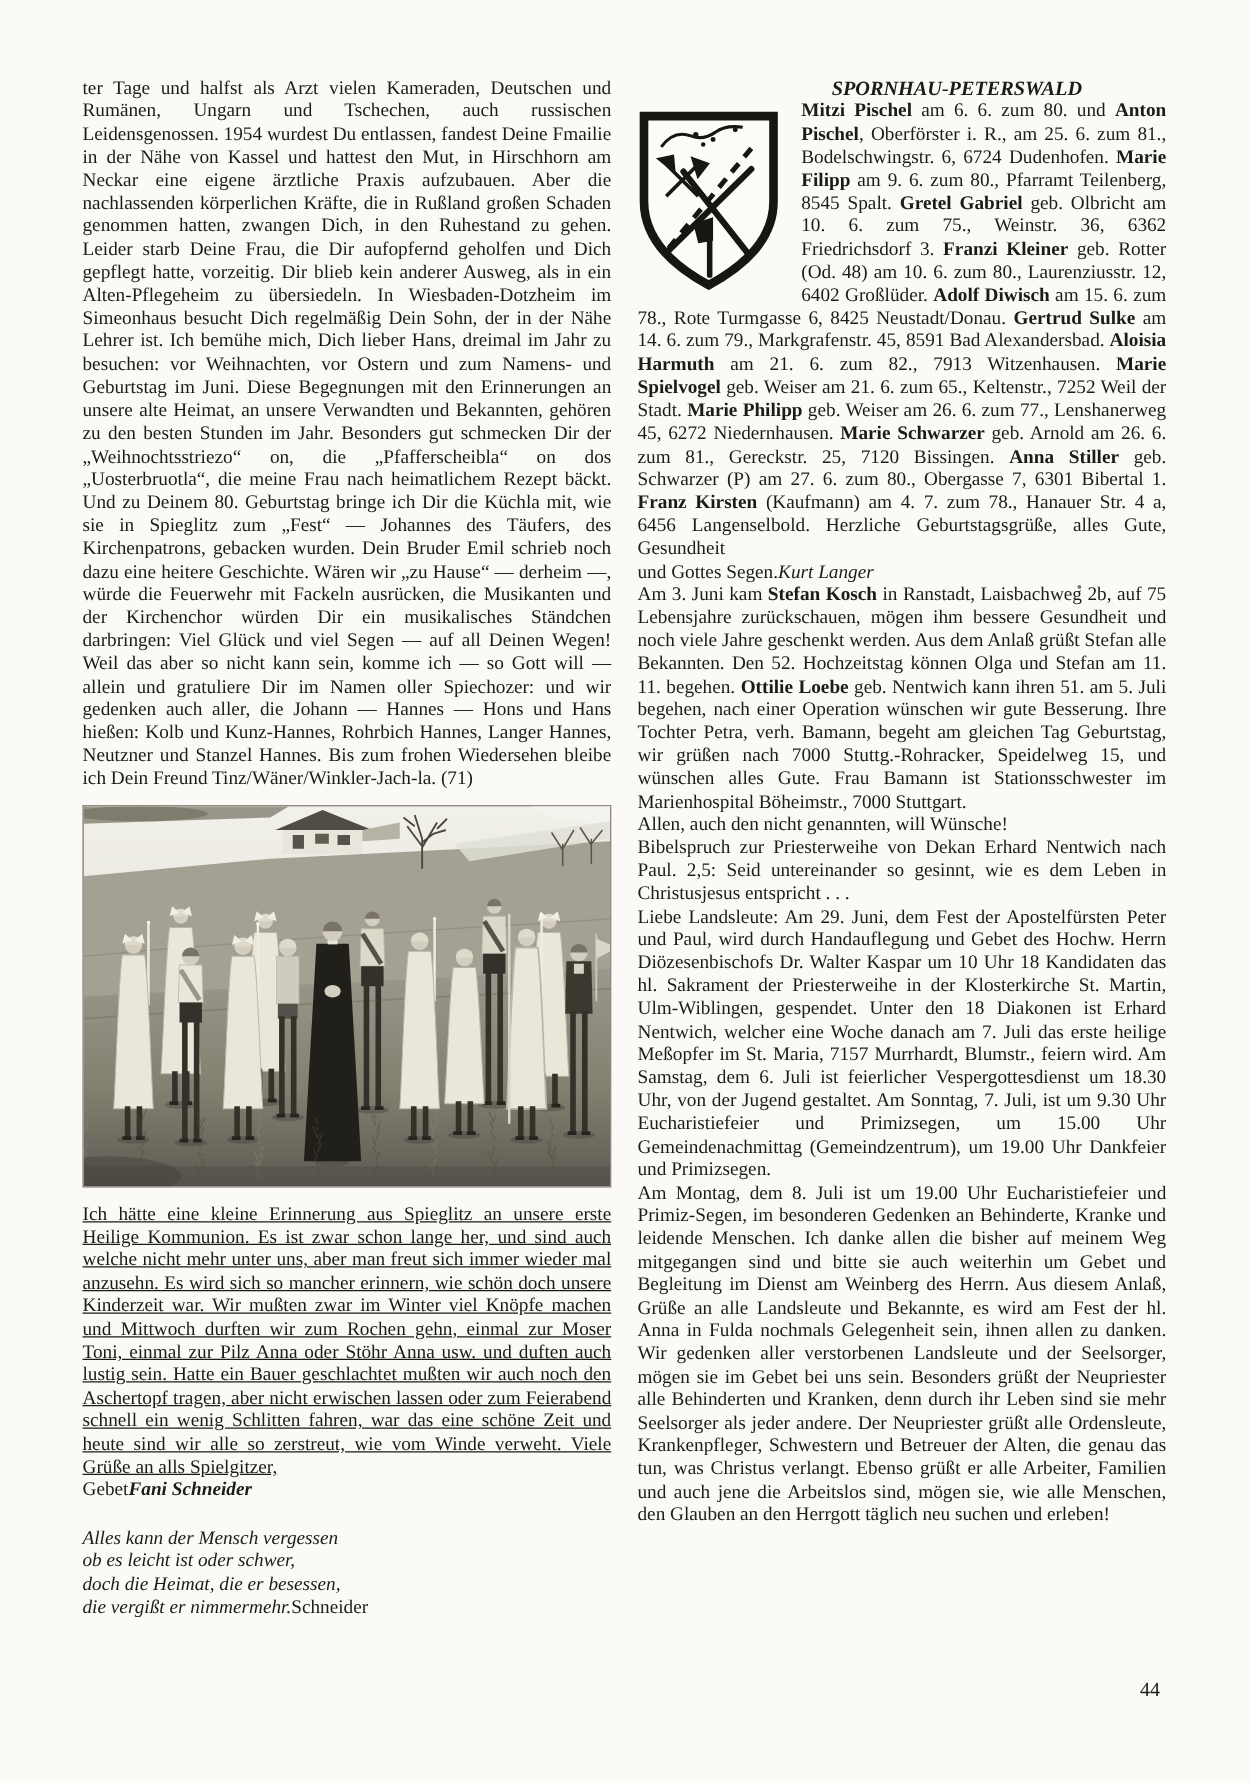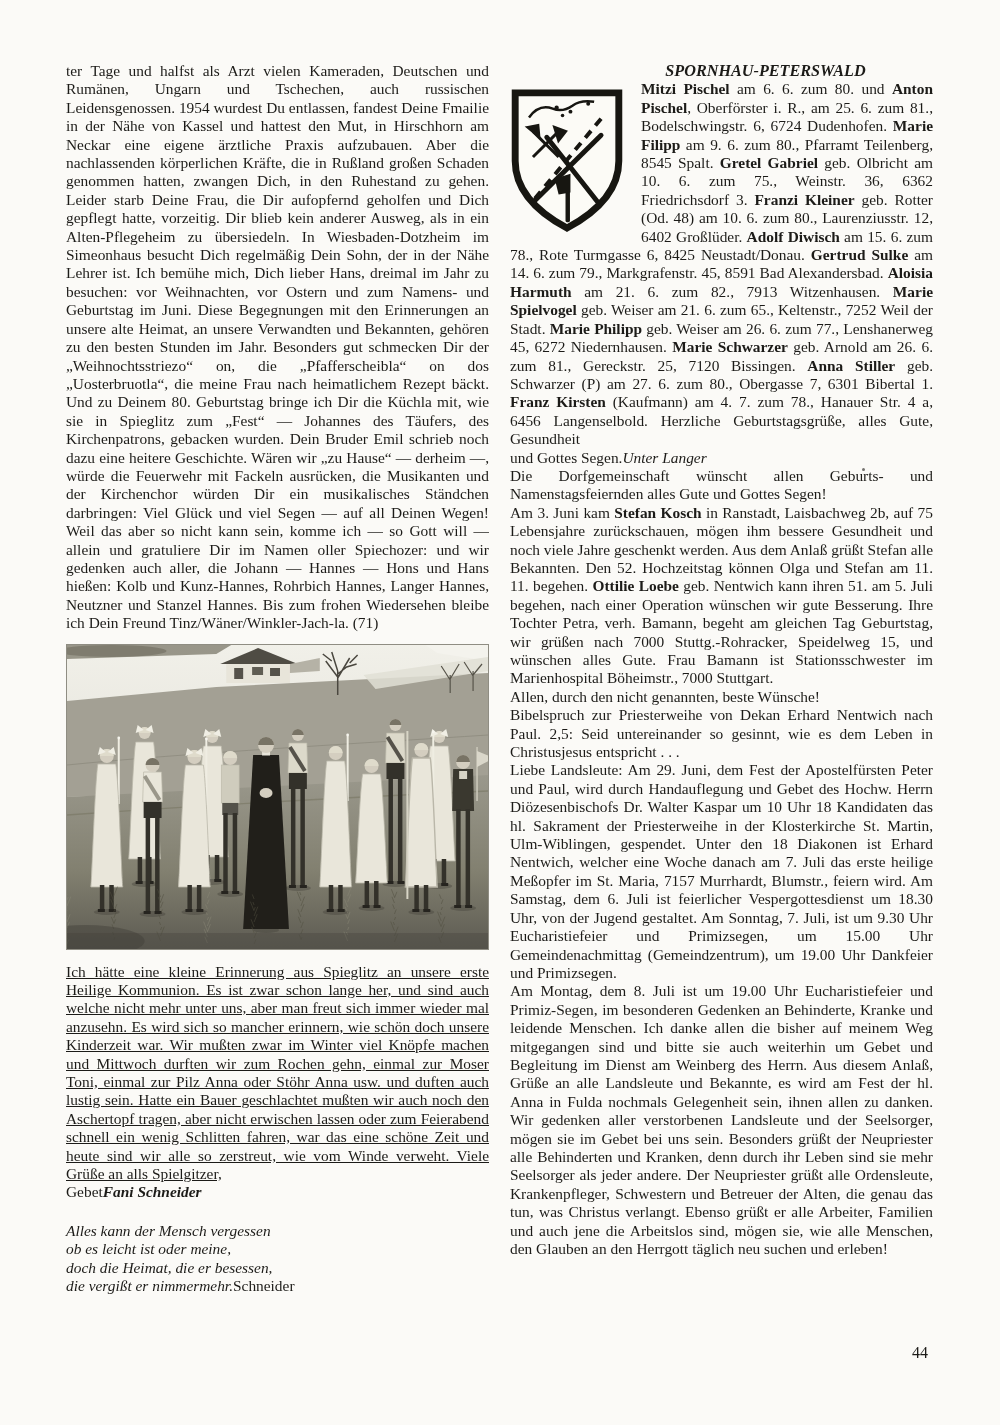--- a/index.html
+++ b/index.html
@@ -343,21 +343,21 @@
     </figure>
 
     <p class="jtext caption"><span>Ich hätte eine kleine Erinnerung aus Spieglitz an unsere erste Heilige Kommunion. Es ist zwar schon lange her, und sind auch welche nicht mehr unter uns, aber man freut sich immer wieder mal anzusehn. Es wird sich so mancher erinnern, wie schön doch unsere Kinderzeit war. Wir mußten zwar im Winter viel Knöpfe machen und Mittwoch durften wir zum Rochen gehn, einmal zur Moser Toni, einmal zur Pilz Anna oder Stöhr Anna usw. und duften auch lustig sein. Hatte ein Bauer geschlachtet mußten wir auch noch den Aschertopf tragen, aber nicht erwischen lassen oder zum Feierabend schnell ein wenig Schlitten fahren, war das eine schöne Zeit und heute sind wir alle so zerstreut, wie vom Winde verweht. Viele Grüße an alls Spielgitzer,</span></p>
     <div class="sigrow">
       <span>Gebet</span>
       <span class="i b">Fani Schneider</span>
     </div>
 
     <div class="poem">
       <div>Alles kann der Mensch vergessen</div>
-      <div>ob es leicht ist oder meine,</div>
+      <div>ob es leicht ist oder schwer,</div>
       <div>doch die Heimat, die er besessen,</div>
       <div class="sigrow">
         <span>die vergißt er nimmermehr.</span>
         <span class="roman">Schneider</span>
       </div>
     </div>
   </section>
 
   <section class="col col-right">
     <h2 class="hdr hdr-shift">SPORNHAU-PETERSWALD</h2>
@@ -384,27 +384,26 @@
           <path d="M42,54 L94,120" stroke="#171611" stroke-width="5" stroke-linecap="round"></path>
           <g fill="#171611">
             <rect x="61" y="96" width="4.5" height="44" rx="1.5"></rect>
             <polygon points="50,96 66,91 66,110 54,112"></polygon>
           </g>
         </svg>
       </span>
       <p class="jtext"><span class="b">Mitzi Pischel</span><span> am 6. 6. zum 80. und </span><span class="b">Anton Pischel</span><span>, Oberförster i. R., am 25. 6. zum 81., Bodelschwingstr. 6, 6724 Dudenhofen. </span><span class="b">Marie Filipp</span><span> am 9. 6. zum 80., Pfarramt Teilenberg, 8545 Spalt. </span><span class="b">Gretel Gabriel</span><span> geb. Olbricht am 10. 6. zum 75., Weinstr. 36, 6362 Friedrichsdorf 3. </span><span class="b">Franzi Kleiner</span><span> geb. Rotter (Od. 48) am 10. 6. zum 80., Laurenziusstr. 12, 6402 Großlüder. </span><span class="b">Adolf Diwisch</span><span> am 15. 6. zum 78., Rote Turmgasse 6, 8425 Neustadt/Donau. </span><span class="b">Gertrud Sulke</span><span> am 14. 6. zum 79., Markgrafenstr. 45, 8591 Bad Alexandersbad. </span><span class="b">Aloisia Harmuth</span><span> am 21. 6. zum 82., 7913 Witzenhausen. </span><span class="b">Marie Spielvogel</span><span> geb. Weiser am 21. 6. zum 65., Keltenstr., 7252 Weil der Stadt. </span><span class="b">Marie Philipp</span><span> geb. Weiser am 26. 6. zum 77., Lenshanerweg 45, 6272 Niedernhausen. </span><span class="b">Marie Schwarzer</span><span> geb. Arnold am 26. 6. zum 81., Gereckstr. 25, 7120 Bissingen. </span><span class="b">Anna Stiller</span><span> geb. Schwarzer (P) am 27. 6. zum 80., Obergasse 7, 6301 Bibertal 1. </span><span class="b">Franz Kirsten</span><span> (Kaufmann) am 4. 7. zum 78., Hanauer Str. 4 a, 6456 Langenselbold. Herzliche Geburtstagsgrüße, alles Gute, Gesundheit</span></p>
       <div class="sigrow">
         <span>und Gottes Segen.</span>
-        <span class="i">Unter Langer</span>
+        <span class="i">Kurt Langer</span>
       </div>
     </div>
 
-    <p class="jtext"><span>Die Dorfgemeinschaft wünscht allen Geburts- und Namenstagsfeiernden alles Gute und Gottes Segen!</span></p>
     <p class="jtext"><span>Am 3. Juni kam </span><span class="b">Stefan Kosch</span><span> in Ranstadt, Laisbachweg 2b, auf 75 Lebensjahre zurückschauen, mögen ihm bessere Gesundheit und noch viele Jahre geschenkt werden. Aus dem Anlaß grüßt Stefan alle Bekannten. Den 52. Hochzeitstag können Olga und Stefan am 11. 11. begehen. </span><span class="b">Ottilie Loebe</span><span> geb. Nentwich kann ihren 51. am 5. Juli begehen, nach einer Operation wünschen wir gute Besserung. Ihre Tochter Petra, verh. Bamann, begeht am gleichen Tag Geburtstag, wir grüßen nach 7000 Stuttg.-Rohracker, Speidelweg 15, und wünschen alles Gute. Frau Bamann ist Stationsschwester im Marienhospital Böheimstr., 7000 Stuttgart.</span></p>
-    <p class="jtext"><span>Allen, durch den nicht genannten, beste Wünsche!</span></p>
+    <p class="jtext"><span>Allen, auch den nicht genannten, will Wünsche!</span></p>
     <p class="jtext"><span>Bibelspruch zur Priesterweihe von Dekan Erhard Nentwich nach Paul. 2,5: Seid untereinander so gesinnt, wie es dem Leben in Christusjesus entspricht . . .</span></p>
     <p class="jtext"><span>Liebe Landsleute: Am 29. Juni, dem Fest der Apostelfürsten Peter und Paul, wird durch Handauflegung und Gebet des Hochw. Herrn Diözesenbischofs Dr. Walter Kaspar um 10 Uhr 18 Kandidaten das hl. Sakrament der Priesterweihe in der Klosterkirche St. Martin, Ulm-Wiblingen, gespendet. Unter den 18 Diakonen ist Erhard Nentwich, welcher eine Woche danach am 7. Juli das erste heilige Meßopfer im St. Maria, 7157 Murrhardt, Blumstr., feiern wird. Am Samstag, dem 6. Juli ist feierlicher Vespergottesdienst um 18.30 Uhr, von der Jugend gestaltet. Am Sonntag, 7. Juli, ist um 9.30 Uhr Eucharistiefeier und Primizsegen, um 15.00 Uhr Gemeindenachmittag (Gemeindzentrum), um 19.00 Uhr Dankfeier und Primizsegen.</span></p>
     <p class="jtext"><span>Am Montag, dem 8. Juli ist um 19.00 Uhr Eucharistiefeier und Primiz-Segen, im besonderen Gedenken an Behinderte, Kranke und leidende Menschen. Ich danke allen die bisher auf meinem Weg mitgegangen sind und bitte sie auch weiterhin um Gebet und Begleitung im Dienst am Weinberg des Herrn. Aus diesem Anlaß, Grüße an alle Landsleute und Bekannte, es wird am Fest der hl. Anna in Fulda nochmals Gelegenheit sein, ihnen allen zu danken. Wir gedenken aller verstorbenen Landsleute und der Seelsorger, mögen sie im Gebet bei uns sein. Besonders grüßt der Neupriester alle Behinderten und Kranken, denn durch ihr Leben sind sie mehr Seelsorger als jeder andere. Der Neupriester grüßt alle Ordensleute, Krankenpfleger, Schwestern und Betreuer der Alten, die genau das tun, was Christus verlangt. Ebenso grüßt er alle Arbeiter, Familien und auch jene die Arbeitslos sind, mögen sie, wie alle Menschen, den Glauben an den Herrgott täglich neu suchen und erleben!</span></p>
   </section>
 
   <div class="artifact-dot"></div>
   <div class="pageno">44</div>
 </div>
 
 </body></html>

